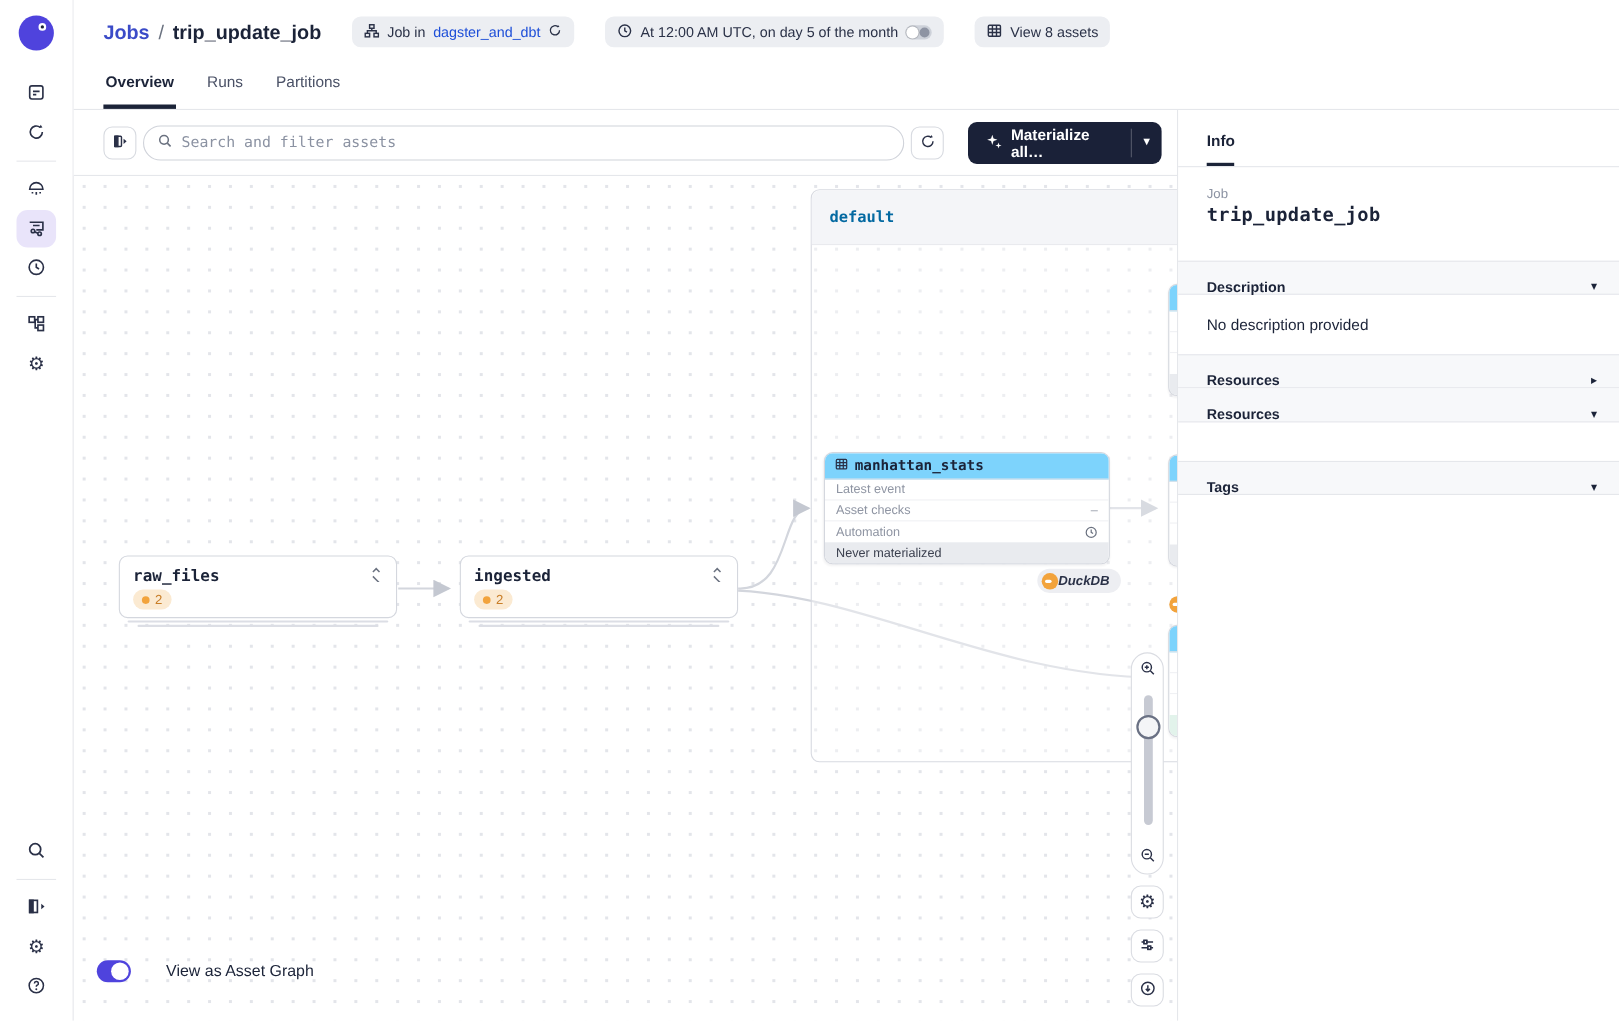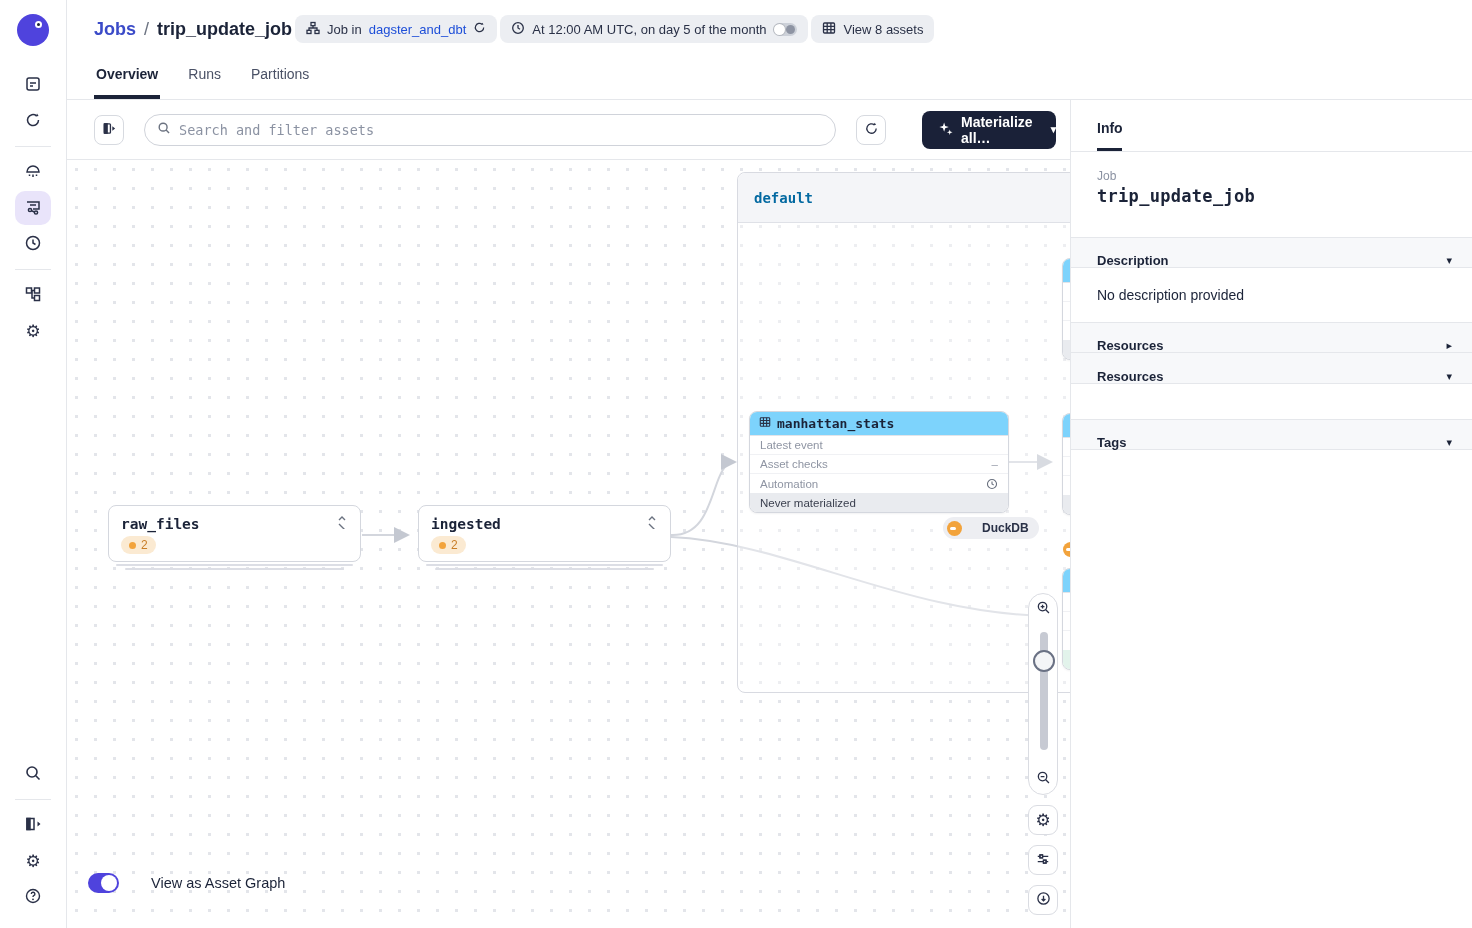--- a/index.html
+++ b/index.html
@@ -20,41 +20,41 @@
               border-radius:10px; cursor:pointer; color:#2A3047; background:transparent; border:none; }
   .side-btn.active { background:#E9E4FA; }
   .side-btn + .side-btn { margin-top:2px; }
   .side-div { width:36px; height:1px; background:#E5E7EB; margin:8px 0; }
   .side-spacer { flex:1; }
   .gear-glyph { font-family:"DejaVu Sans",sans-serif; font-size:17px; line-height:1; }
 
   
   .header { position:absolute; left:67px; top:0; width:1405px; height:100px; background:#fff;
             border-bottom:1px solid #E5E7EB; }
-  .crumb-row { display:flex; align-items:center; gap:3px; padding:14px 0 0 27px; height:44px; }
+  .crumb-row { display:flex; align-items:center; gap:28px; padding:14px 0 0 27px; height:44px; }
   .crumb { display:flex; align-items:baseline; gap:8px; }
   .crumb a { color:#3B4BC8; text-decoration:none; font-size:18px; font-weight:bold; cursor:pointer; }
   .crumb .sep { color:#6B7280; font-size:18px; }
   .crumb .cur { font-size:18px; font-weight:bold; color:#1B2338; }
   .badge { display:flex; align-items:center; gap:7px; background:#ECEEF2; border-radius:8px;
            height:28px; padding:0 11px; font-size:13px; color:#2A3147; cursor:pointer; white-space:nowrap; }
   .badge a { color:#1d4ed8; text-decoration:none; }
   .badge svg { flex:none; }
   .mini-toggle { width:24px; height:13px; border-radius:7px; background:#CDD1D9; position:relative; flex:none; }
   .mini-toggle::after { content:""; position:absolute; left:1px; top:1px; width:11px; height:11px;
            border-radius:50%; background:#fff; box-shadow:0 0 0 1px rgba(0,0,0,.12); }
   .mini-toggle::before { content:""; position:absolute; right:2px; top:2px; width:9px; height:9px;
            border-radius:50%; background:#8E94A3; }
   .tabs { position:absolute; left:27px; bottom:0; display:flex; gap:26px; }
   .tab { font-size:14px; color:#4A5166; padding:8px 2px 13px; cursor:pointer; border-bottom:4px solid transparent; }
   .tab.active { color:#1B2338; font-weight:bold; border-bottom-color:#1B2338; }
 
   
   .toolbar { position:absolute; left:67px; top:100px; width:1003px; height:60px; background:#fff;
-             border-bottom:1px solid #E5E7EB; display:flex; align-items:center; padding:0 14px 0 27px; gap:20px; }
+             border-bottom:1px solid #E5E7EB; display:flex; align-items:center; padding:0 14px 0 27px; gap:6px; }
   .sq-btn { width:30px; height:30px; border:1px solid #D7DAE0; border-radius:8px; background:#fff;
             display:flex; align-items:center; justify-content:center; cursor:pointer; flex:none; color:#2A3047; }
   .search-box { flex:none; width:692px; height:32px; border:1px solid #D0D3DA; border-radius:16px;
                 display:flex; align-items:center; padding:0 12px; gap:8px; background:#fff; }
   .search-box input { border:none; outline:none; flex:1; font-family:"DejaVu Sans Mono",monospace;
                 font-size:13.5px; color:#1B2338; background:transparent; }
   .search-box input::placeholder { color:#8B92A2; }
   .mat-btn { display:flex; align-items:stretch; background:#1A2138; border-radius:8px; height:38px;
              color:#fff; cursor:pointer; overflow:hidden; margin-left:16px; }
   .mat-main { display:flex; align-items:center; gap:8px; padding:0 16px; font-size:14px; font-weight:bold; }
@@ -87,22 +87,22 @@
                 overflow:hidden; box-shadow:0 1px 2px rgba(27,35,56,.06); cursor:pointer; }
   .an-head { height:24px; background:#7dd3fc; border-bottom:1px solid #E2E4E9; display:flex; align-items:center;
              gap:6px; padding:0 9px; font-size:13px; font-weight:bold; color:#1B2338; }
   .an-row { height:19px; display:flex; align-items:center; justify-content:space-between; padding:0 10px;
             font-size:11.5px; color:#8F95A3; border-bottom:1px solid #F0F1F4; }
   .an-row .rv { color:#9AA0AD; display:flex; align-items:center; }
   .an-status { height:19px; background:#E9EBEF; display:flex; align-items:center; padding:0 10px;
                font-size:11.5px; color:#3A3F4E; }
   .an-status.green { background:#E2F3EB; color:#1E9E6E; }
 
-  .kind-tag { position:absolute; display:flex; align-items:center; gap:20px; background:#EDEEF2;
-              border-radius:11px; height:22px; padding:0 10px 0 4px; font-size:12px; font-weight:bold; color:#2A3147; }
+  .kind-tag { position:absolute; display:flex; align-items:center; gap:0; background:#EDEEF2;
+              border-radius:11px; height:22px; padding:0 10px 0 4px; font-size:12px; font-weight:bold; color:#2A3147;font-style:italic; }
   .duck { width:15px; height:15px; border-radius:50%; background:#F2A33C; position:relative; }
   .duck::after { content:""; position:absolute; left:3px; top:6px; width:6px; height:3px; background:#fff; border-radius:2px; }
   .orange-sliver { position:absolute; width:15px; height:15px; border-radius:50%; background:#F2A33C; }
   .orange-sliver::after { content:""; position:absolute; left:3px; top:6px; width:6px; height:3px; background:#fff; border-radius:2px; }
 
   .zoom-panel { position:absolute; left:961px; top:433px; width:30px; height:202px; background:#fff;
                 border:1px solid #DADCE2; border-radius:15px; display:flex; flex-direction:column; align-items:center; }
   .zp-btn { width:30px; height:30px; display:flex; align-items:center; justify-content:center; cursor:pointer; color:#2A3047; }
   .zp-track-wrap { flex:1; width:100%; position:relative; }
   .zp-track { position:absolute; left:11px; top:8px; width:8px; height:118px; background:#C7CAD3; border-radius:4px; }

